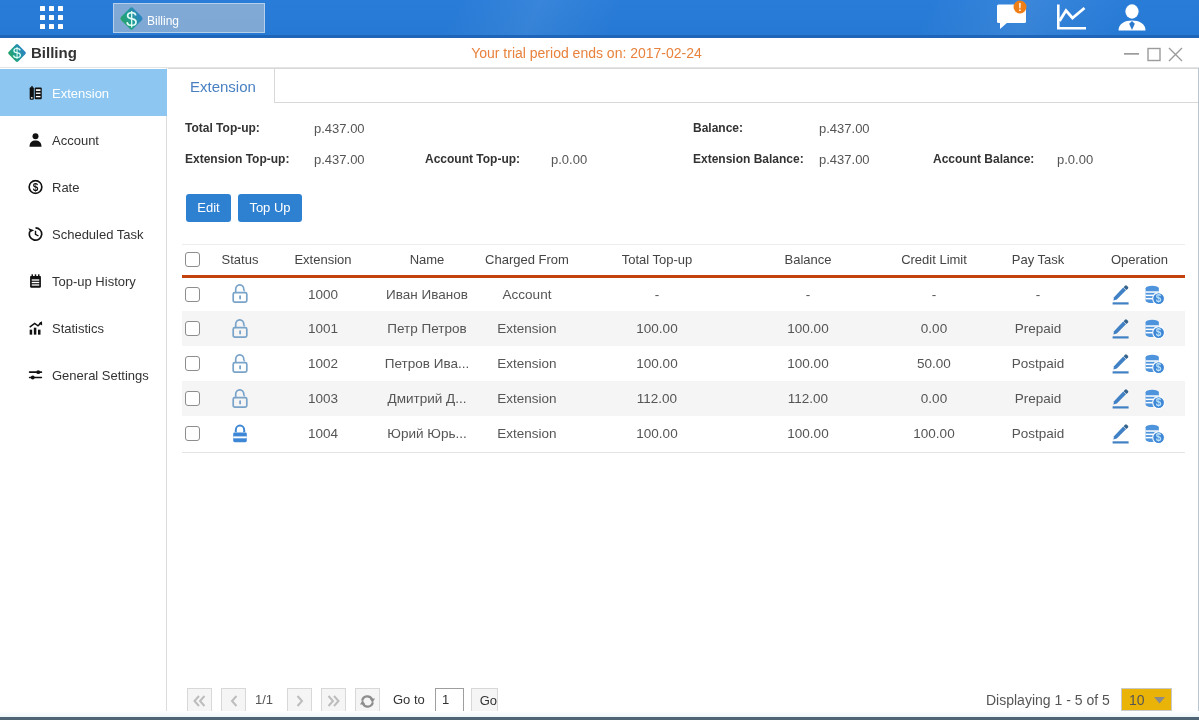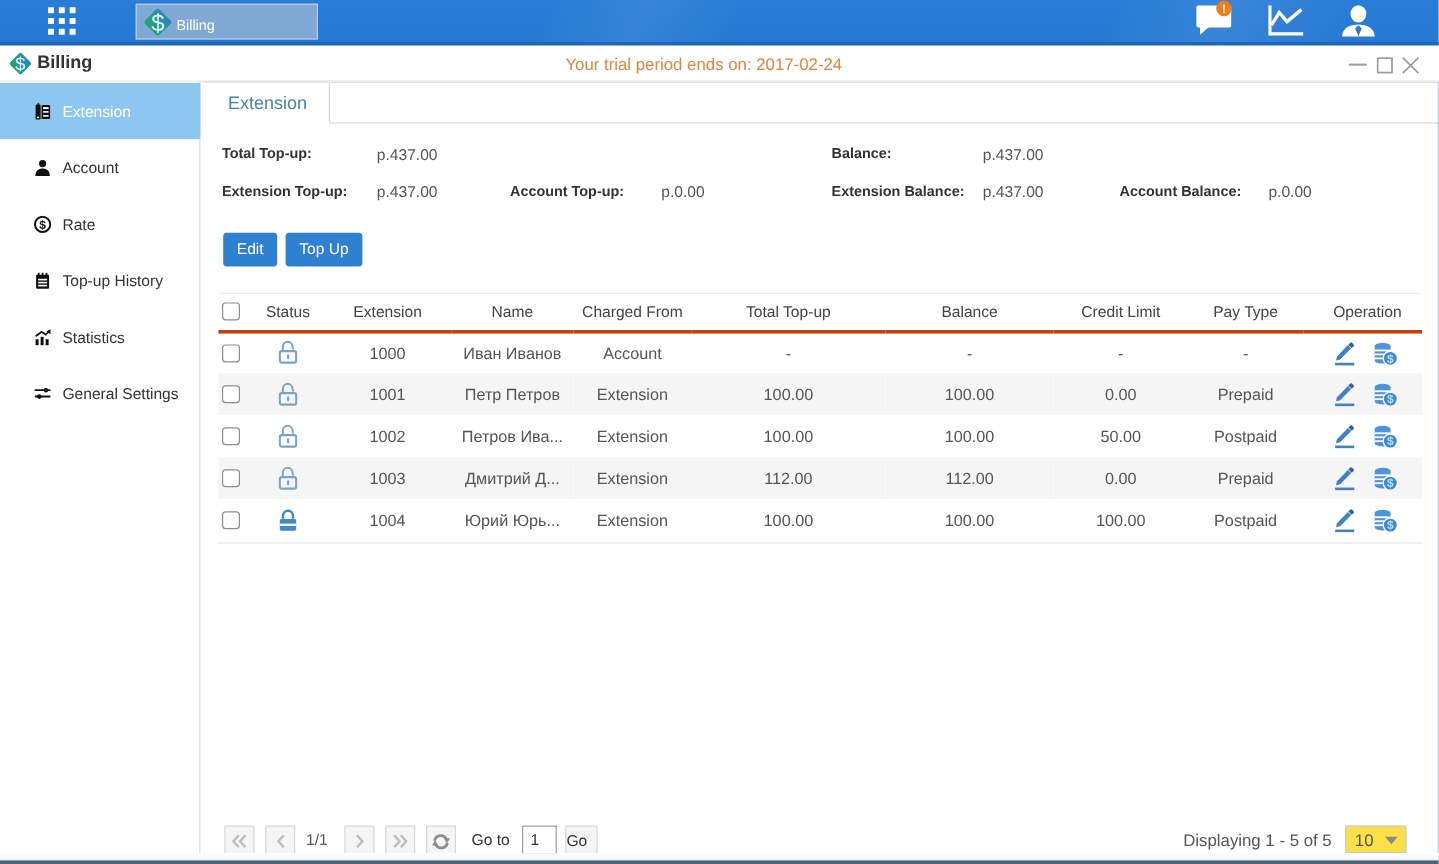--- a/index.html
+++ b/index.html
@@ -70,23 +70,23 @@
 #tbl .cb { width:15px; height:15px; border:1px solid #8d8d8d; border-radius:3px; background:#fff; display:inline-block; vertical-align:middle; }
 #tbltop { position:absolute; left:14px; top:176px; width:1003px; height:1px; background:#ededed; }
 
 
 #pager { position:absolute; left:0px; top:618px; width:1031px; height:26px; font-size:13px; color:#555; }
 .pgbtn { position:absolute; top:2px; width:25px; height:25px; background:#f5f5f5; border:1px solid #d8d8d8;
   text-align:center; line-height:23px; color:#aaa; font-size:14px; }
 #goinput { position:absolute; left:267px; top:2px; width:29px; height:24px; border:1px solid #9e9e9e; background:#fff;
   font-size:13px; color:#333; text-align:left; line-height:22px; padding-left:6px; }
 #gobtn { position:absolute; left:303px; top:2px; width:27px; height:25px; background:#f5f5f5; border:1px solid #d8d8d8;
-  text-align:left; line-height:23px; color:#333; font-size:13px; }
+  text-align:right; line-height:23px; color:#333; font-size:13px; }
 #disp { position:absolute; left:818px; top:6px; font-size:14px; color:#555; }
-#psize { position:absolute; left:953px; top:2px; width:51px; height:23px; border:1px solid #c9c9c9; background:#fde047; }
+#psize { position:absolute; left:953px; top:2px; width:51px; height:23px; border:1px solid #c9c9c9; background:#eab308; }
 #psize span { position:absolute; left:7px; top:3px; font-size:14px; color:#555; }
 
 #rightedge { position:absolute; left:1198px; top:68px; width:1px; height:649px; background:#b8c6d2; }
 #bottomedge { position:absolute; left:0; top:717px; width:1199px; height:3px; background:#4e6373; }
 #bottomglow { position:absolute; left:0; top:711px; width:1199px; height:6px; background:linear-gradient(180deg,#ffffff,#edf4f8); }
 </style>
 </head>
 <body>
 <div id="page">
 
@@ -188,20 +188,28 @@
       </svg>
       <span class="lb">Account</span>
     </div>
     <div class="menuitem" id="mi-rate">
       <svg class="ic" viewBox="0 0 18 18">
         <circle cx="9" cy="9" r="7.6" fill="none" stroke="#111" stroke-width="2"></circle>
         <text x="9" y="13.4" font-size="12" font-weight="bold" fill="#111" text-anchor="middle" font-family="Liberation Sans">$</text>
       </svg>
       <span class="lb">Rate</span>
     </div>
+    <div class="menuitem" id="mi-sched">
+      <svg class="ic" viewBox="0 0 18 18">
+        <path d="M9 1.6 A7.4 7.4 0 1 1 2.3 5.9" stroke="#111" stroke-width="2" fill="none"></path>
+        <path d="M0.6 2 L2.8 6.8 L7.4 4.4 Z" fill="#111"></path>
+        <path d="M9 5 L9 9.4 L12.6 11.4" stroke="#111" stroke-width="1.7" fill="none"></path>
+      </svg>
+      <span class="lb">Scheduled Task</span>
+    </div>
     <div class="menuitem" id="mi-topup">
       <svg class="ic" viewBox="0 0 18 18">
         <rect x="2.5" y="3" width="13" height="14" rx="1" fill="#111"></rect>
         <rect x="4.2" y="1" width="1.8" height="3.4" fill="#111"></rect>
         <rect x="8.1" y="1" width="1.8" height="3.4" fill="#111"></rect>
         <rect x="12" y="1" width="1.8" height="3.4" fill="#111"></rect>
         <rect x="4.5" y="7" width="9" height="1.6" fill="#fff"></rect>
         <rect x="4.5" y="10" width="9" height="1.6" fill="#fff"></rect>
         <rect x="4.5" y="13" width="9" height="1.6" fill="#fff"></rect>
       </svg>
@@ -301,21 +309,21 @@
       <tbody>
           <tr>
         <th style="text-align:left; padding-left:3px;"><span class="cb"></span></th>
         <th>Status</th>
             <th>Extension</th>
             <th>Name</th>
             <th>Charged From</th>
             <th>Total Top-up</th>
             <th>Balance</th>
         <th>Credit Limit</th>
-            <th>Pay Type</th>
+            <th>Pay Task</th>
             <th style="padding-left:8px;">Operation</th>
       </tr>
       <tr>
         <td style="text-align:left; padding-left:3px;"><span class="cb"></span></td>
         <td><svg width="18" height="20" viewBox="0 0 18 20">
                 <use href="#lockopen"></use>
               </svg></td>
         <td>1000</td>
             <td>Иван Иванов</td>
             <td>Account</td>

